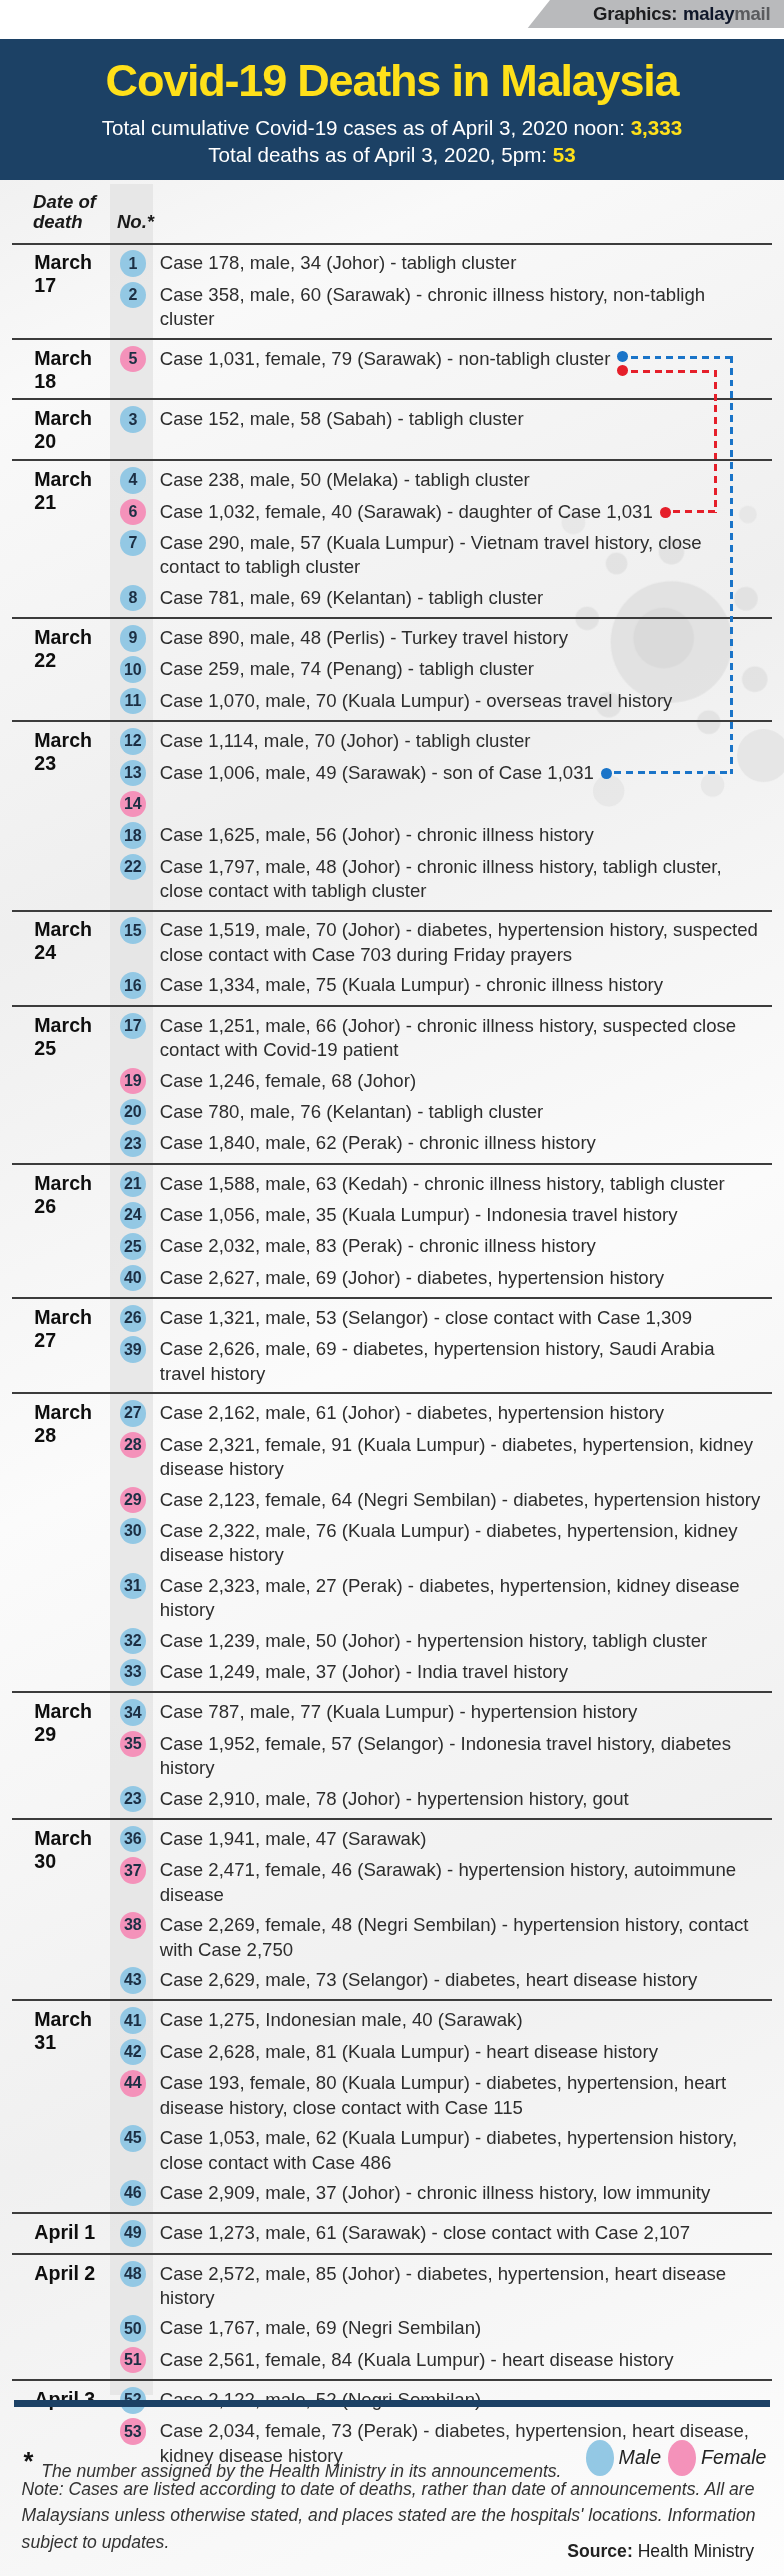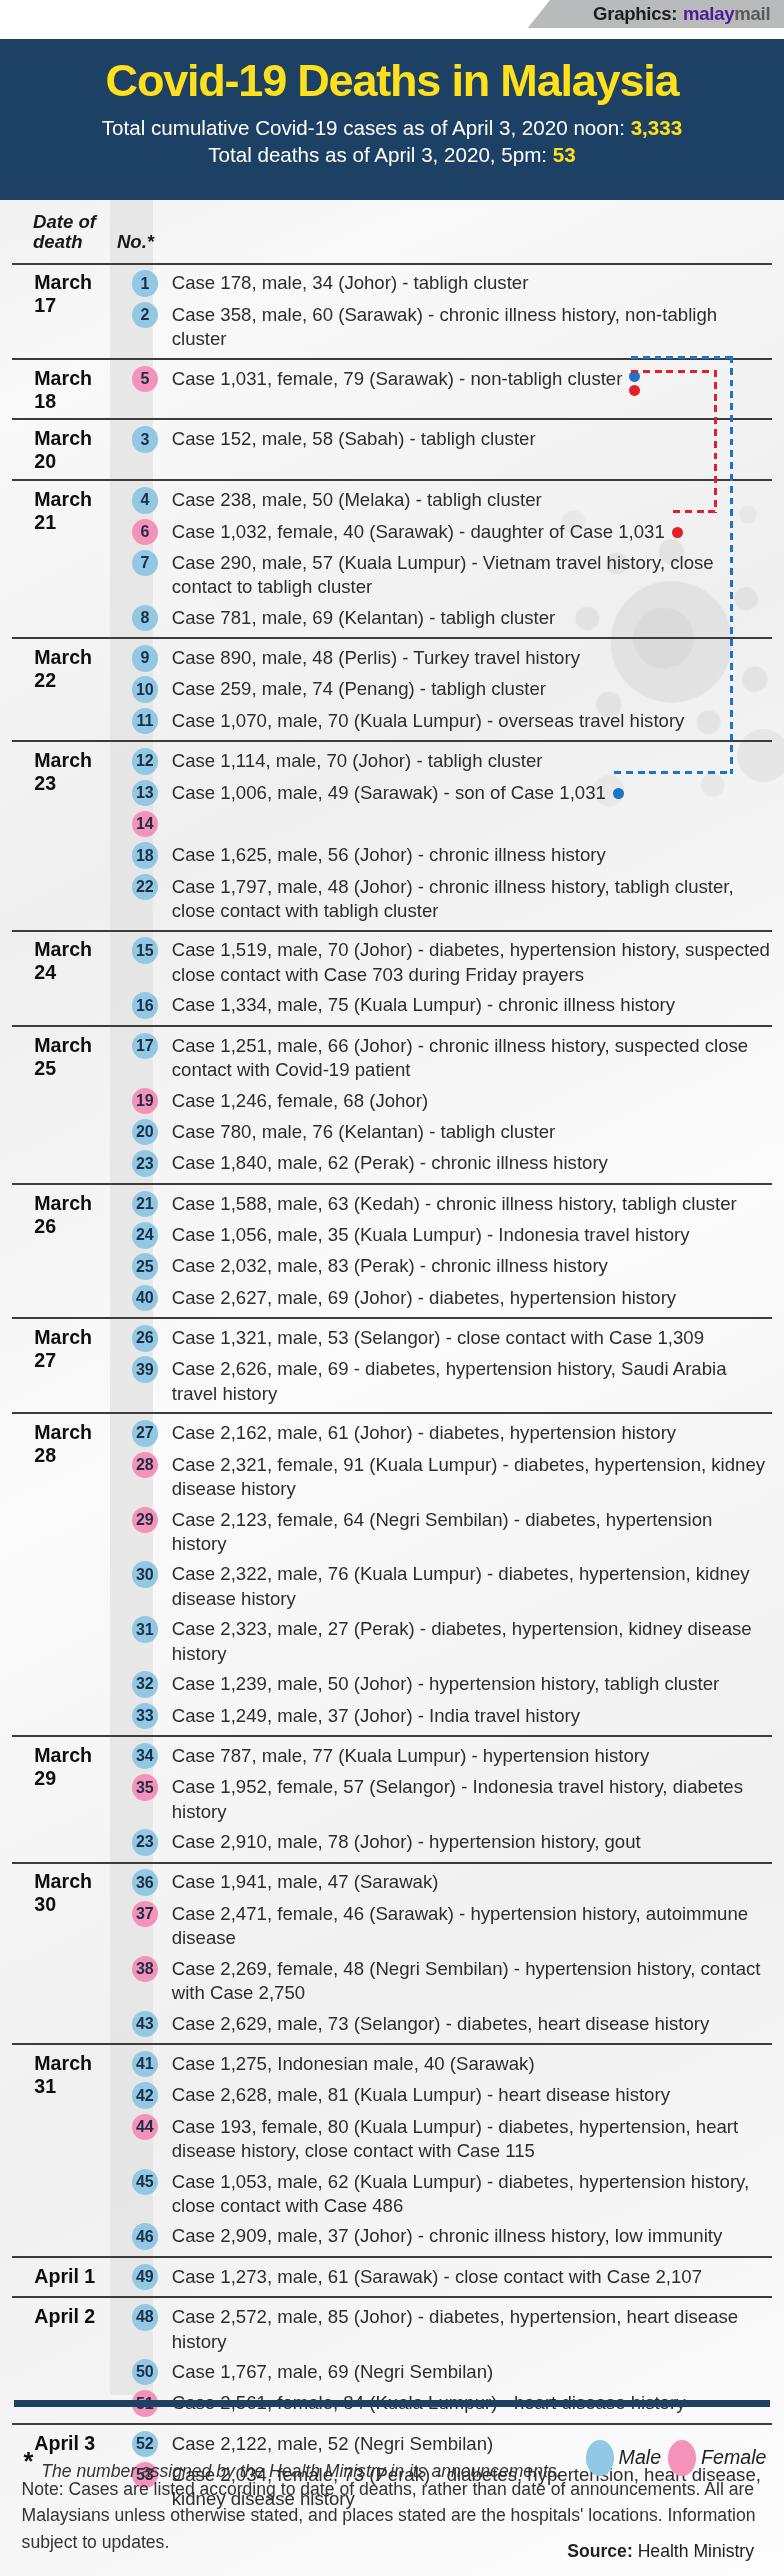--- a/index.html
+++ b/index.html
@@ -11,37 +11,37 @@
   }
   
   .topbar { position:relative; height:39px; background:#ffffff; z-index:3; }
   .graphics-banner {
     position:absolute; top:0; right:0; width:265px; height:28px; background:#b9babc;
     clip-path:polygon(31px 0, 265px 0, 265px 39px, 0 39px);
     display:flex; align-items:center; justify-content:flex-end; padding-right:13.7px;
     font-size:18.6px; font-weight:bold; letter-spacing:-0.3px;
   }
   .graphics-banner .g-label { color:#1d1d1f; margin-right:5.9px; }
-  .graphics-banner .brand-red { color:#4c1d95; }
+  .graphics-banner .brand-red { color:#0f172a; }
   .graphics-banner .brand-dark { color:#5a5b5e; }
   
-  .hero { position:relative; height:161px; background:#1c4165; color:#fff; text-align:center; padding-top:17.6px; z-index:3; }
+  .hero { position:relative; height:141px; background:#1c4165; color:#fff; text-align:center; padding-top:17.6px; z-index:3; }
   .hero h1 { font-size:45px; font-weight:bold; color:#ffe01a; letter-spacing:-1.2px; line-height:1.08; }
   .hero .sub { font-size:20.6px; line-height:1.32; margin-top:8.8px; }
   .hero .sub b { color:#ffe01a; }
   
   .no-band { position:absolute; left:110px; top:184px; width:43px; height:2211px; background:#e3e3e3; opacity:.8; z-index:0; }
   
   .germ { position:absolute; left:544px; top:485px; z-index:0; pointer-events:none; }
   
   .table-wrap { position:relative; z-index:1; padding:0 11.8px 0 0; }
   .thead { display:flex; padding:11.8px 0 9.8px 0; }
   .th-date { flex:0 0 110px; padding-left:33px; font-size:18.6px; font-weight:bold; font-style:italic; color:#1a1a1a; line-height:1.1; }
   .th-no { font-size:18.6px; font-weight:bold; font-style:italic; color:#1a1a1a; padding-left:6.9px; align-self:flex-end; }
-  .group { display:flex; border-top:2px solid #3c3c3c; padding:5.9px 0; margin-left:11.8px; margin-right:0;gap:12px; }
+  .group { display:flex; border-top:2px solid #3c3c3c; padding:5.9px 0; margin-left:11.8px; margin-right:0; }
   .g-date { flex:0 0 98px; padding-left:22.5px; font-size:19.6px; font-weight:bold; color:#0f0f0f; padding-top:1px; }
   .g-rows { flex:1; }
   .row { display:flex; align-items:flex-start; }
   .row + .row { margin-top:4.9px; }
   .no-circle {
     flex:0 0 26.5px; height:26.5px; margin-left:9.8px; border-radius:50%;
     display:flex; align-items:center; justify-content:center;
     font-size:16px; font-weight:bold; color:#1c2f44;
   }
   .no-circle.male { background:#93c8e4; }
@@ -54,21 +54,21 @@
   .dot-stack .dot { margin-left:0; }
   .conn { position:absolute; z-index:2; pointer-events:none; }
   
   .rule { position:absolute; left:13.7px; right:13.7px; top:2400px; height:6.9px; background:#1c4165; z-index:3; }
   .footnote-row { position:absolute; left:23.5px; right:17.6px; top:2433px; display:flex; align-items:center; z-index:3; }
   .footnote-star { font-size:25.5px; font-weight:bold; color:#111; margin-right:7.8px; line-height:9.8px; transform:translateY(3.9px); }
   .footnote-text { font-size:17.6px; font-style:italic; color:#333;margin-top:28px; }
   .legend { margin-left:auto; display:flex; align-items:center; gap:7px; }
   .legend-ellipse { display:inline-block; width:28px; height:36px; border-radius:50%; }
   .legend-label { font-size:19.6px; font-style:italic; color:#222; margin-left:-2px; }
-  .note { position:absolute; left:21.6px; width:747px; top:2476px; font-size:17.6px; color:#333; line-height:1.5; z-index:3; }
+  .note { position:absolute; left:21.6px; width:747px; top:2476px; font-size:17.6px; font-style:italic; color:#333; line-height:1.5; z-index:3; }
   .source { position:absolute; right:30px; top:2541px; font-size:17.6px; color:#222; z-index:3; }
   .source b { font-weight:bold; }
 </style>
 </head>
 <body>
 
 <div id="page">
 
   <div class="topbar">
     <div class="graphics-banner">

